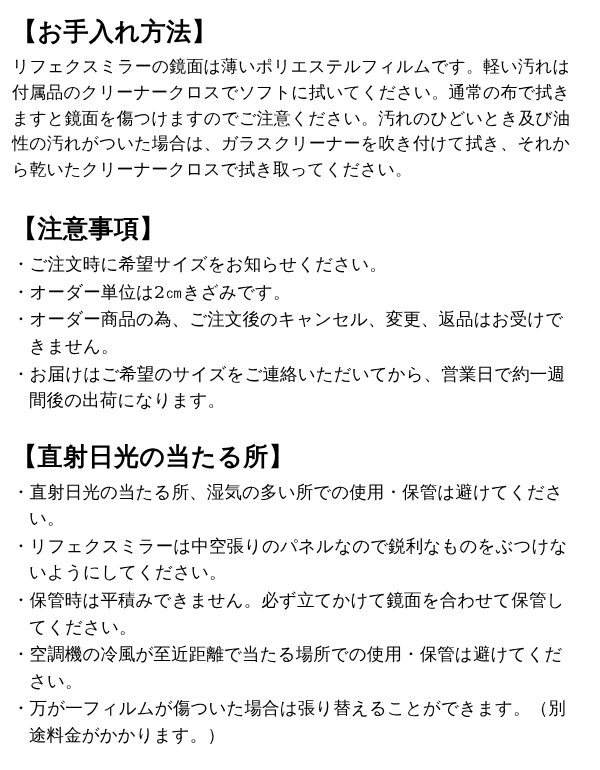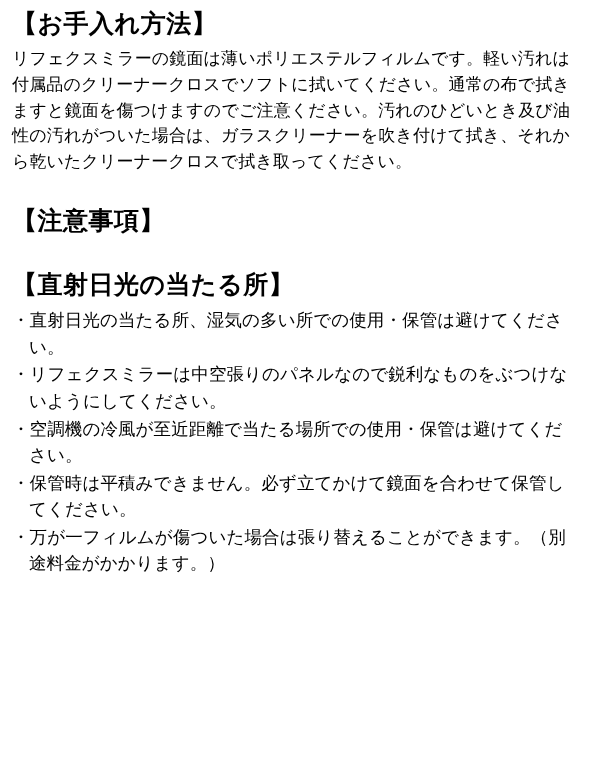--- a/index.html
+++ b/index.html
@@ -11,21 +11,21 @@
     width: 600px;
     height: 770px;
     font-family: "DejaVu Serif", "Liberation Serif", serif;
     color: #000000;
     overflow: hidden;
   }
   .page {
     width: 580px;
     height: 770px;
     box-sizing: border-box;
-    padding: 8px 10px 0 12px;
+    padding: 16px 10px 0 12px;
     position: relative;
   }
   .section {
     margin-bottom: 0;
   }
   .section-heading {
     font-size: 25px;
     font-weight: bold;
     line-height: 1.28;
     letter-spacing: 0.5px;
@@ -66,28 +66,34 @@
 
   <div class="section sec1">
     <h2 class="section-heading">【お手入れ方法】</h2>
     <p class="para">リフェクスミラーの鏡面は薄いポリエステルフィルムです。軽い汚れは付属品のクリーナークロスでソフトに拭いてください。通常の布で拭きますと鏡面を傷つけますのでご注意ください。汚れのひどいとき及び油性の汚れがついた場合は、ガラスクリーナーを吹き付けて拭き、それから乾いたクリーナークロスで拭き取ってください。</p>
   </div>
 
   <div class="gap-1"></div>
 
   <div class="section sec2">
     <h2 class="section-heading">【注意事項】</h2>
+    <ul class="bullet-list">
+      <li class="bullet-item">・ご注文時に希望サイズをお知らせください。</li>
+      <li class="bullet-item">・オーダー単位は2㎝きざみです。</li>
+      <li class="bullet-item">・オーダー商品の為、ご注文後のキャンセル、変更、返品はお受けできません。</li>
+      <li class="bullet-item">・お届けはご希望のサイズをご連絡いただいてから、営業日で約一週間後の出荷になります。</li>
+    </ul>
   </div>
 
   <div class="gap-2"></div>
 
   <div class="section sec3">
     <h2 class="section-heading">【直射日光の当たる所】</h2>
     <ul class="bullet-list">
       <li class="bullet-item">・直射日光の当たる所、湿気の多い所での使用・保管は避けてください。</li>
       <li class="bullet-item">・リフェクスミラーは中空張りのパネルなので鋭利なものをぶつけないようにしてください。</li>
+      <li class="bullet-item">・保管時は平積みできません。必ず立てかけて鏡面を合わせて保管してください。</li>
       <li class="bullet-item">・空調機の冷風が至近距離で当たる場所での使用・保管は避けてください。</li>
-      <li class="bullet-item">・保管時は平積みできません。必ず立てかけて鏡面を合わせて保管してください。</li>
       <li class="bullet-item">・万が一フィルムが傷ついた場合は張り替えることができます。（別途料金がかかります。）</li>
     </ul>
   </div>
 
 </div>
 
 </body></html>

